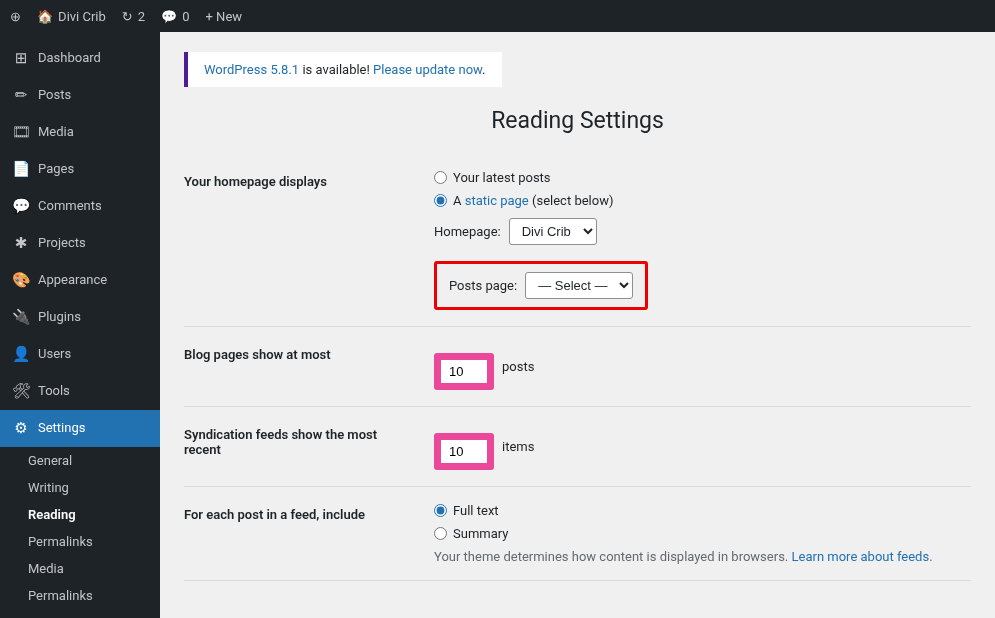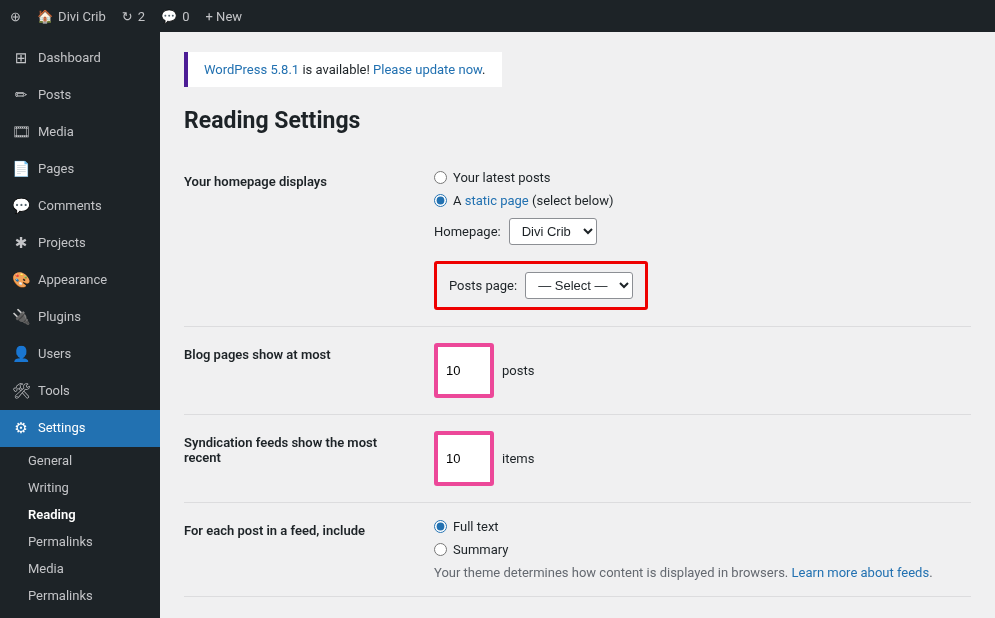--- a/index.html
+++ b/index.html
@@ -75,23 +75,24 @@
       padding: 10px 16px;
       margin-bottom: 20px;
       font-size: 13px;
       display: inline-block;
     }
     .update-notice a { color: #2271b1; text-decoration: none; }
 
     
     .page-title {
       font-size: 23px;
-      font-weight: 700;
+      font-weight: 400;
       color: #1d2327;
       margin-bottom: 20px;
+      text-align: center;
     }
 
     
     .settings-form {
       background: transparent;
     }
 
     .settings-table {
       width: 100%;
       border-collapse: collapse;
@@ -145,26 +146,27 @@
       gap: 8px;
       margin-top: 8px;
       font-size: 13px;
       border: 3px solid #e00;
       border-radius: 3px;
       padding: 8px 12px;
       display: inline-flex;
     }
 
     .text-input {
-      border: 4px solid #ec4899;
+      border: 7px solid #ec4899;
       border-radius: 3px;
-      padding: 16px 8px;
+      padding: 4px 8px;
       background: #fff;
       font-size: 13px;
       width: 60px;
+      margin-top: 10px;
     }
 
     .inline-label { font-size: 13px; color: #1d2327; }
 
     .feed-note {
       font-size: 13px;
       color: #646970;
       margin-top: 8px;
     }
     .feed-note a { color: #2271b1; text-decoration: none; }

